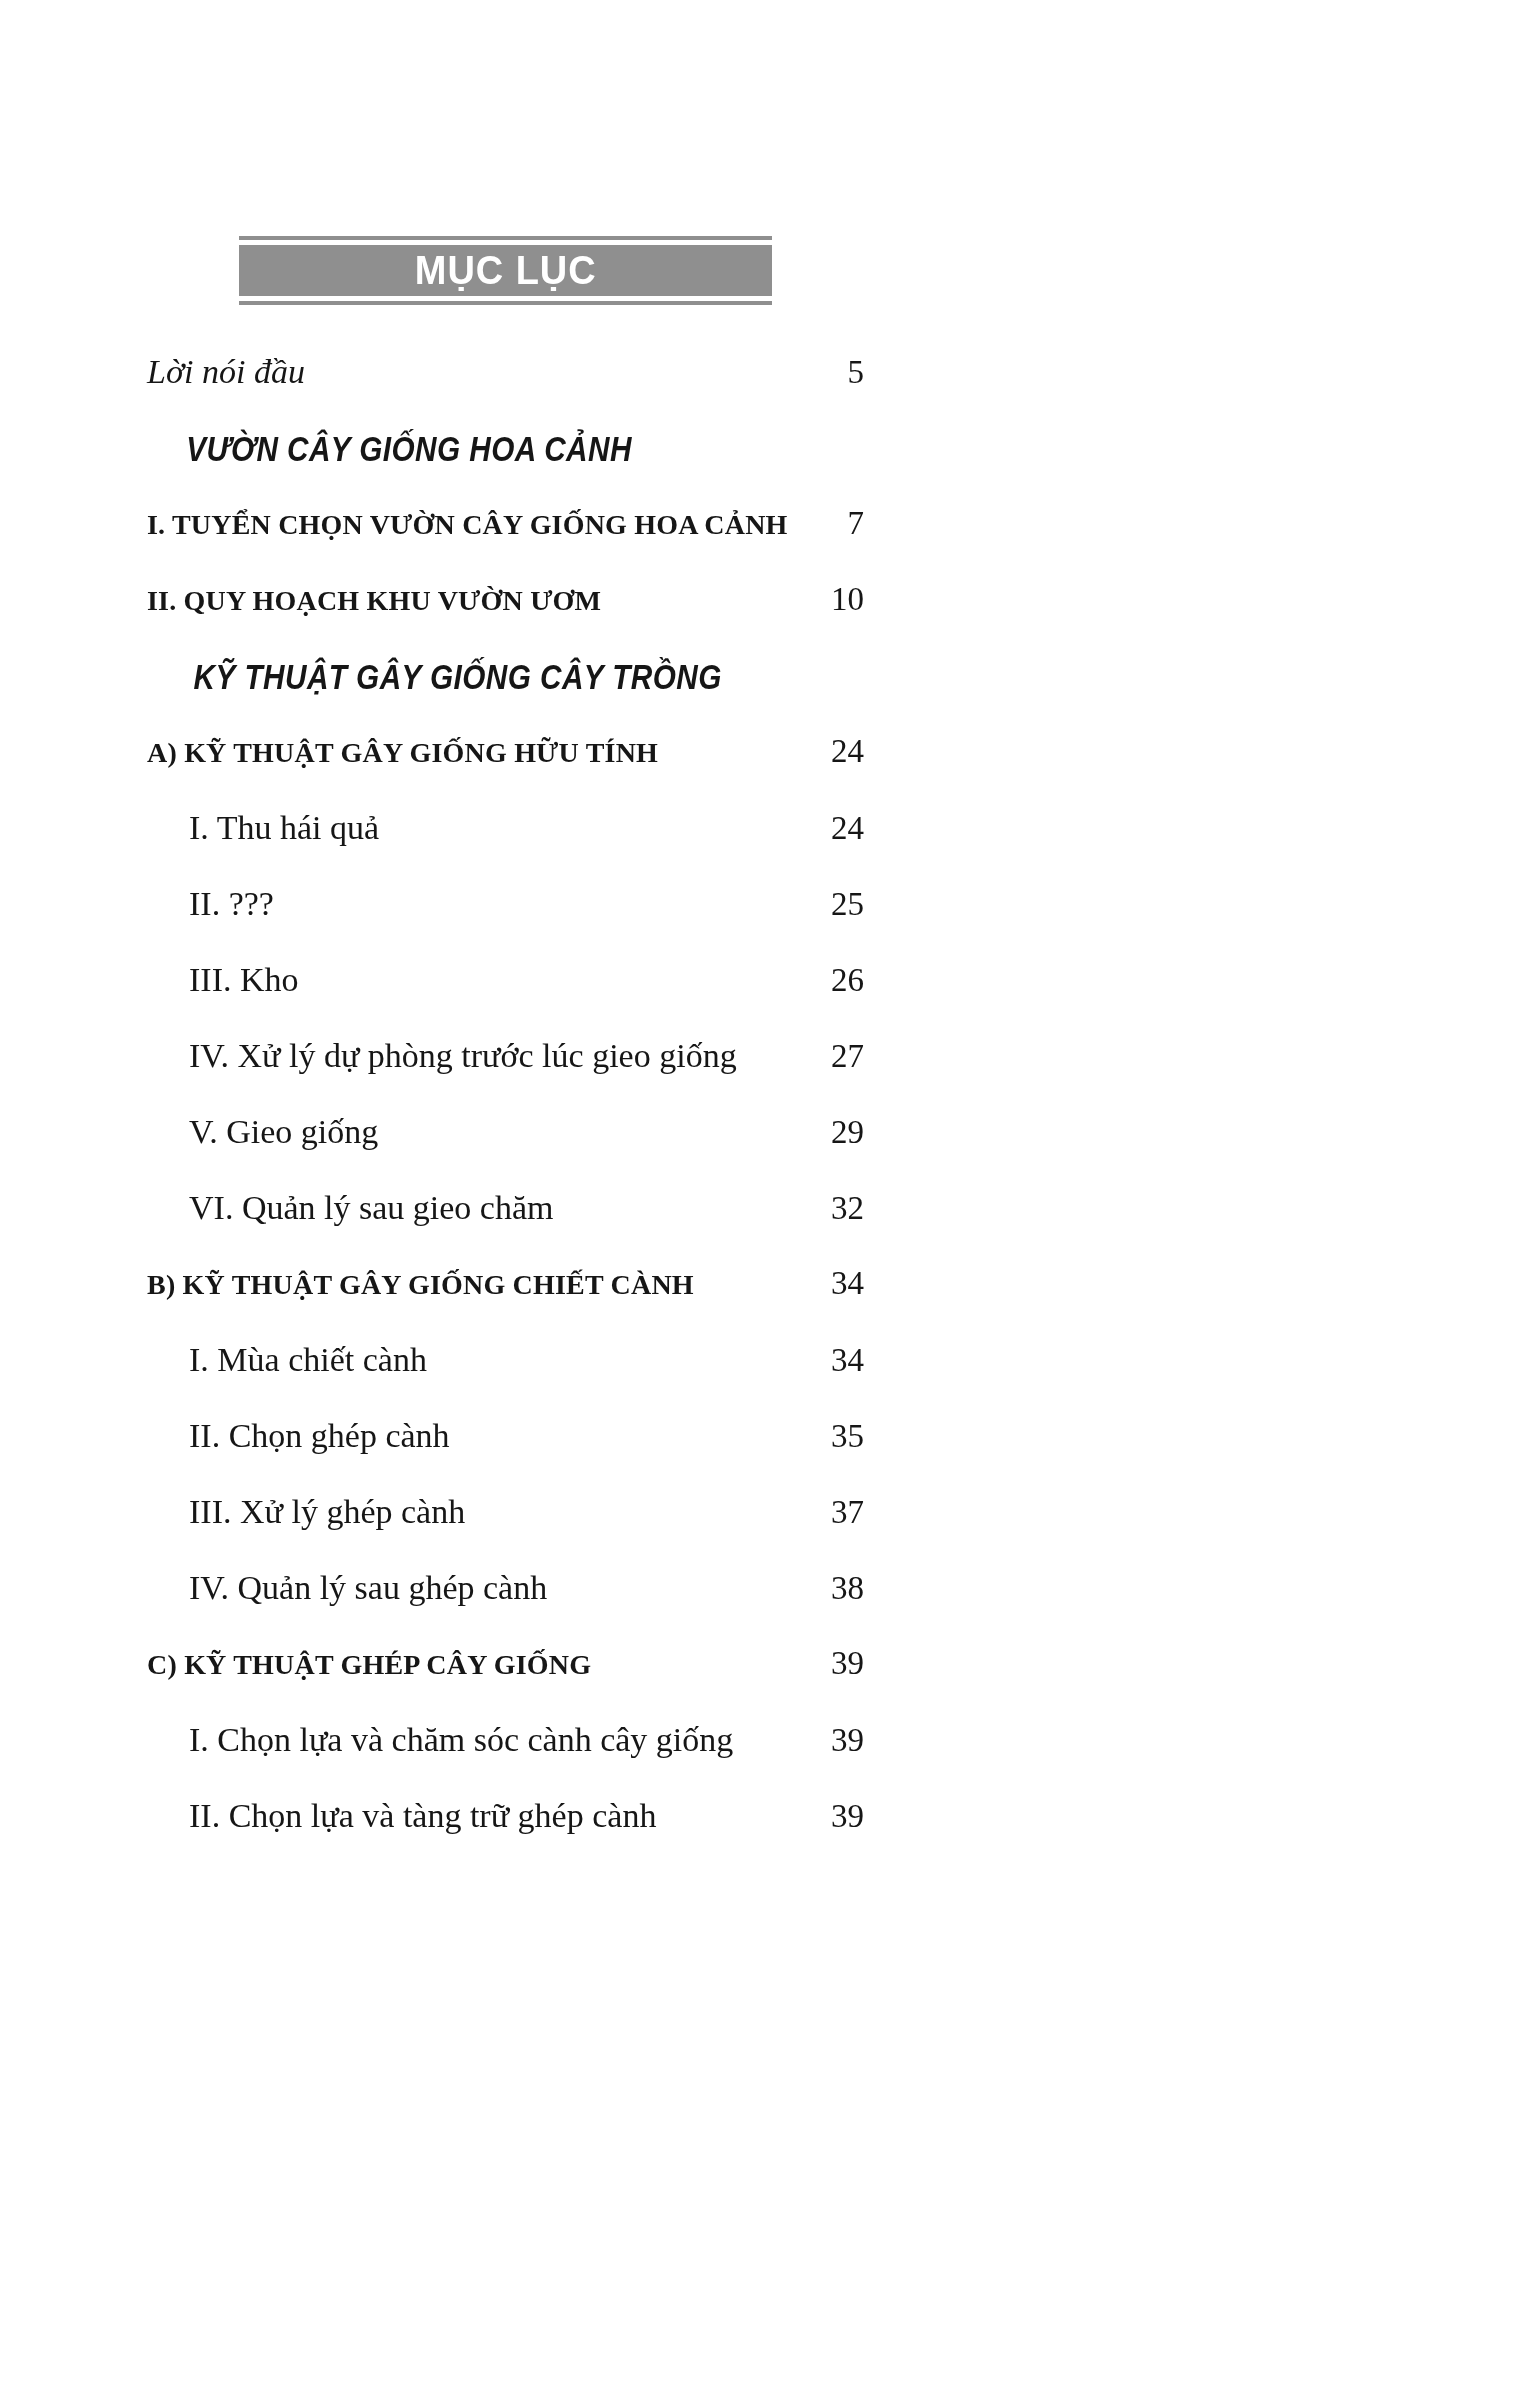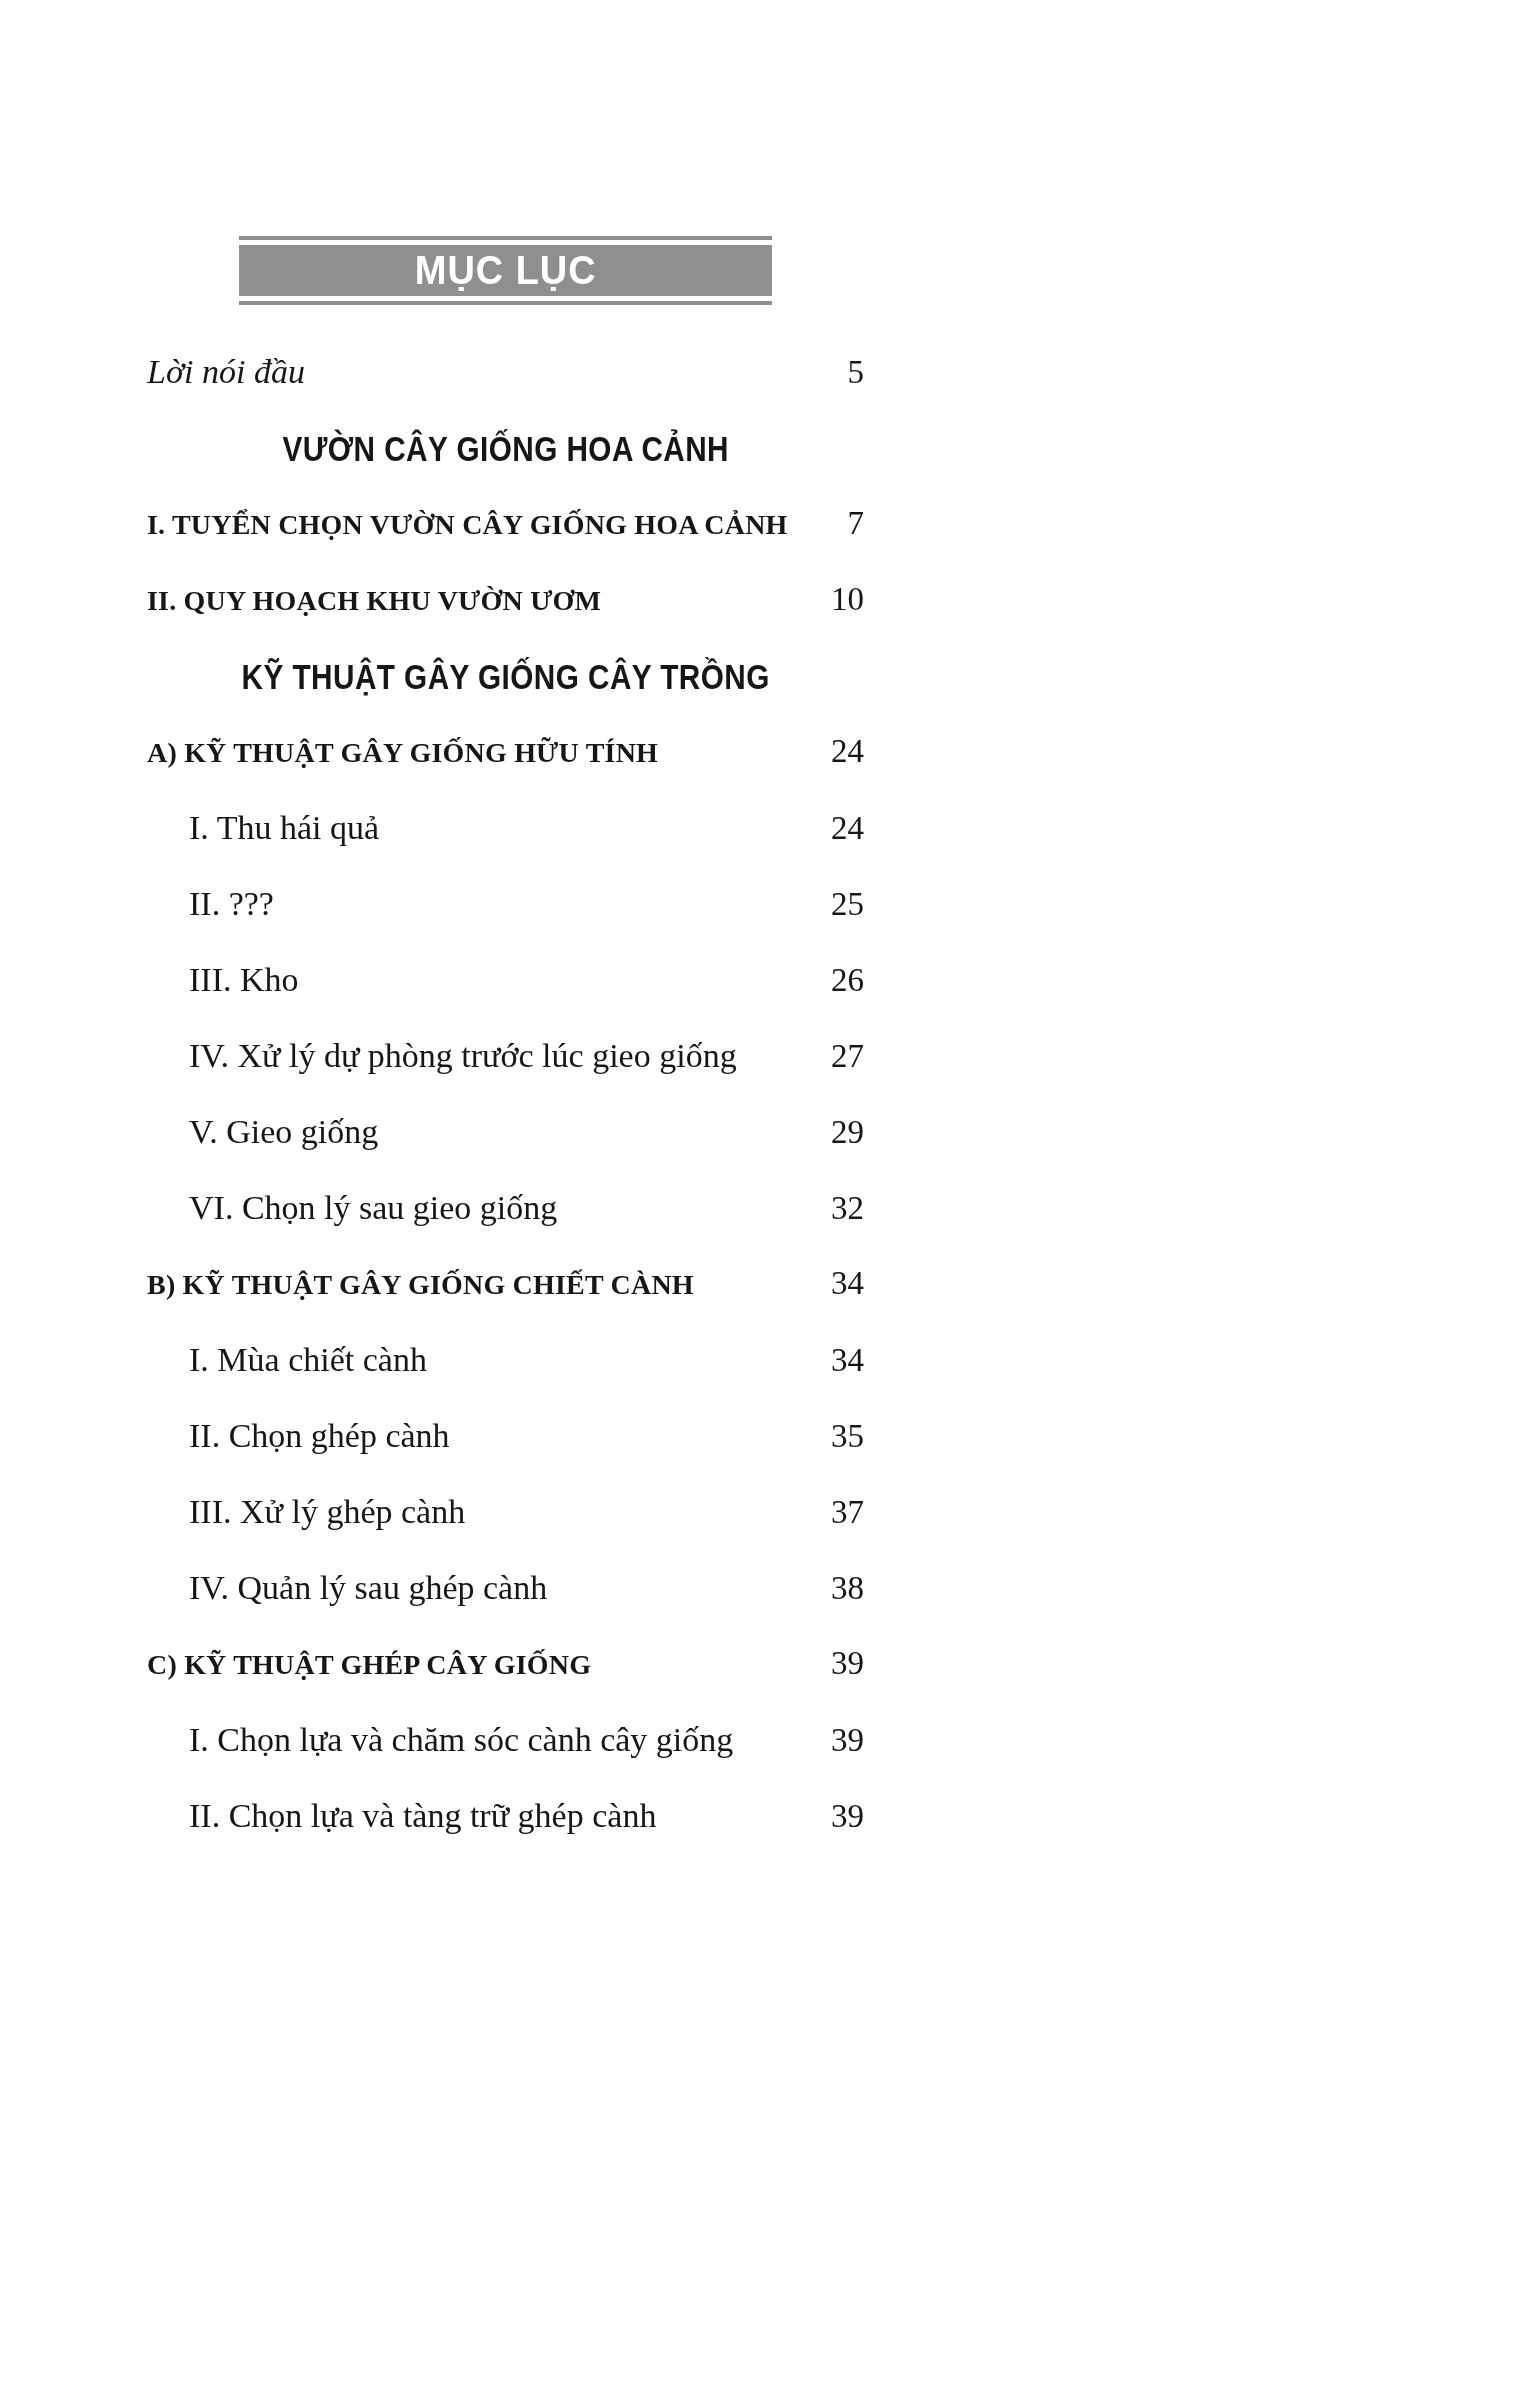--- a/index.html
+++ b/index.html
@@ -67,21 +67,21 @@
   }
   .type-chapter .label {
     font-weight: bold;
     font-size: 28px;
     letter-spacing: 0.2px;
   }
   .type-sub .label {
     font-size: 34px;
     padding-left: 42px;
   }
-  .type-section { justify-content: center; }
+  .type-section { justify-content: flex-start; font-style: italic; }
   .type-section .label {
     flex: 0 0 auto;
     font-family: "Liberation Sans", sans-serif;
     font-weight: bold;
     font-size: 35px;
     letter-spacing: 0.5px;
     display: inline-block;
     transform: scaleX(0.85);
   }
 </style>
@@ -137,21 +137,21 @@
   </div>
       <div class="row type-sub">
     <span class="label">IV. Xử lý dự phòng trước lúc gieo giống</span>
     <span class="page">27</span>
   </div>
       <div class="row type-sub">
     <span class="label">V. Gieo giống</span>
     <span class="page">29</span>
   </div>
       <div class="row type-sub">
-    <span class="label">VI. Chọn lý sau gieo giống</span>
+    <span class="label">VI. Quản lý sau gieo chăm</span>
     <span class="page">32</span>
   </div>
       <div class="row type-chapter">
     <span class="label">B) KỸ THUẬT GÂY GIỐNG CHIẾT CÀNH</span>
     <span class="page">34</span>
   </div>
       <div class="row type-sub">
     <span class="label">I. Mùa chiết cành</span>
     <span class="page">34</span>
   </div>

